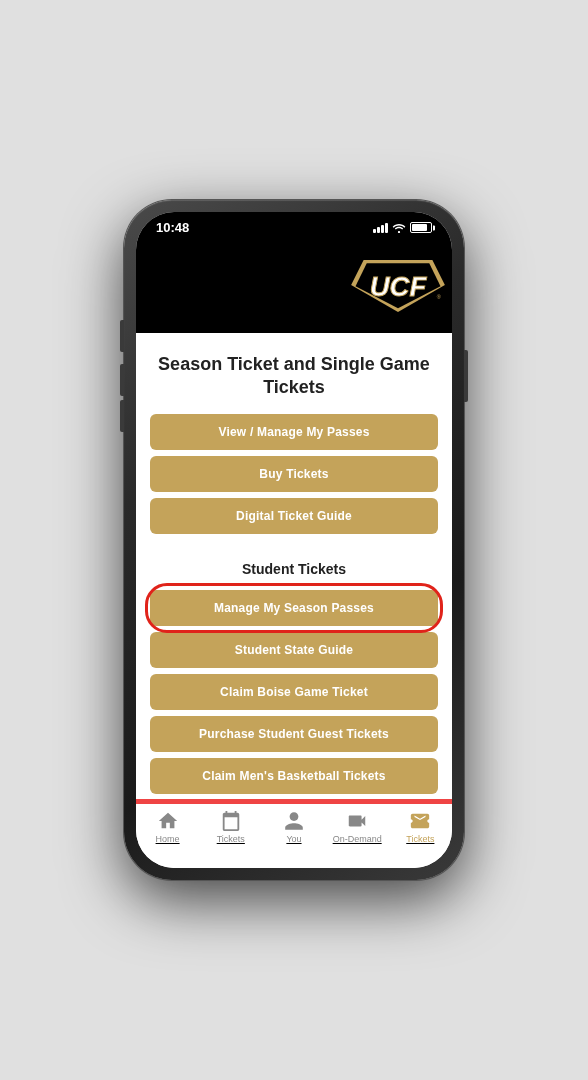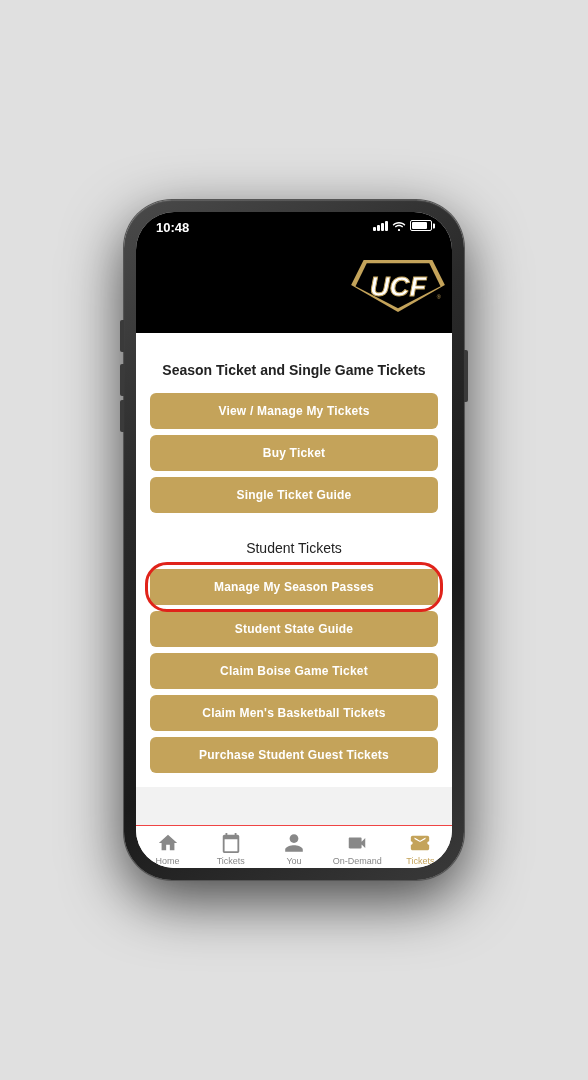--- a/index.html
+++ b/index.html
@@ -59,21 +59,21 @@
       display: flex;
       flex-direction: column;
     }
 
     
     .status-bar {
       background: #000;
       color: #fff;
       display: flex;
       justify-content: space-between;
-      align-items: flex-start;
+      align-items: center;
       padding: 8px 20px 4px;
       font-size: 11px;
       font-weight: 600;
       flex-shrink: 0;
       gap: 16px;
     }
 
     .status-time {
       font-size: 13px;
       font-weight: 700;
@@ -162,24 +162,24 @@
       flex: 1;
       overflow-y: auto;
       background: #f2f2f2;
     }
 
     .scroll-area::-webkit-scrollbar { display: none; }
 
     
     .section-heading {
       text-align: center;
-      font-size: 14px;
+      font-size: 18px;
       font-weight: 800;
       color: #222;
-      padding: 28px 16px 10px;
+      padding: 20px 16px 10px;
       background: #fff;
       line-height: 1.3;
     }
 
     
     .menu-buttons {
       background: #fff;
       padding: 4px 14px 14px;
       display: flex;
       flex-direction: column;
@@ -197,21 +197,21 @@
       text-align: center;
       cursor: pointer;
       width: 100%;
       letter-spacing: 0.2px;
     }
 
     
     .section-heading-2 {
       text-align: center;
       font-size: 14px;
-      font-weight: 400;
+      font-weight: 700;
       color: #222;
       padding: 12px 4px 8px;
       background: #fff;
       line-height: 1.3;
     }
 
     
     .highlighted-btn-wrapper {
       position: relative;
     }
@@ -225,26 +225,27 @@
       height: calc(100% + 14px);
       border: 3px solid #e0231a;
       border-radius: 22px;
       pointer-events: none;
       z-index: 2;
     }
 
     
     .bottom-nav {
       background: #fff;
-      border-top: 1px solid #ef4444;
+      border-top: 5px solid #ef4444;
       display: flex;
       justify-content: space-around;
       align-items: center;
-      padding: 6px 0 2px;
+      padding: 6px 0 24px;
       flex-shrink: 0;
+      text-decoration: underline;
     }
 
     .nav-item {
       display: flex;
       flex-direction: column;
       align-items: center;
       gap: 2px;
       cursor: pointer;
       min-width: 50px;
     }
@@ -301,39 +302,39 @@
       </svg>
     </div>
 
     <div class="scroll-area">
 
       <div class="section-heading">
         <span>Season Ticket and Single Game Tickets</span>
       </div>
 
       <div class="menu-buttons">
-        <button class="menu-btn">View / Manage My Tickets</button>
-        <button class="menu-btn">Buy Ticket</button>
-        <button class="menu-btn">Single Ticket Guide</button>
+        <button class="menu-btn">View / Manage My Passes</button>
+        <button class="menu-btn">Buy Tickets</button>
+        <button class="menu-btn">Digital Ticket Guide</button>
       </div>
 
       <div class="section-heading-2">
         <span>Student Tickets</span>
       </div>
 
       <div class="menu-buttons">
 
         <div class="highlighted-btn-wrapper">
           <button class="menu-btn">Manage My Season Passes</button>
           <div class="highlight-circle"></div>
         </div>
         <button class="menu-btn">Student State Guide</button>
         <button class="menu-btn">Claim Boise Game Ticket</button>
+        <button class="menu-btn">Purchase Student Guest Tickets</button>
         <button class="menu-btn">Claim Men's Basketball Tickets</button>
-        <button class="menu-btn">Purchase Student Guest Tickets</button>
       </div>
 
     </div>
 
     <div class="bottom-nav">
 
       <div class="nav-item">
         <svg width="22" height="22" viewBox="0 0 24 24" fill="#888">
           <path d="M10 20v-6h4v6h5v-8h3L12 3 2 12h3v8z"></path>
         </svg>

